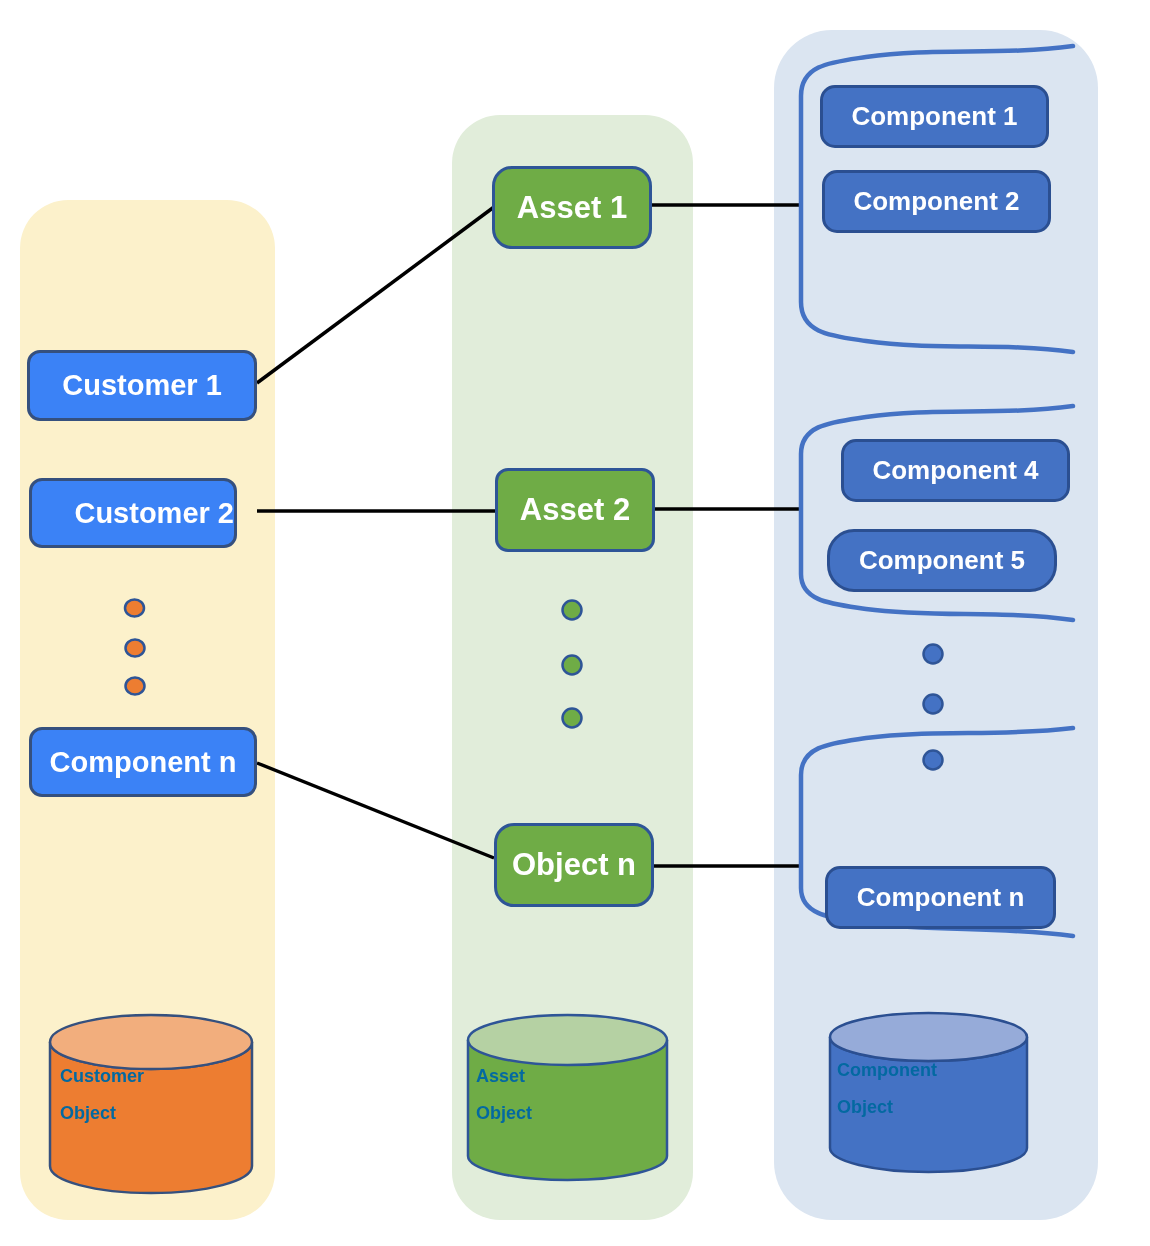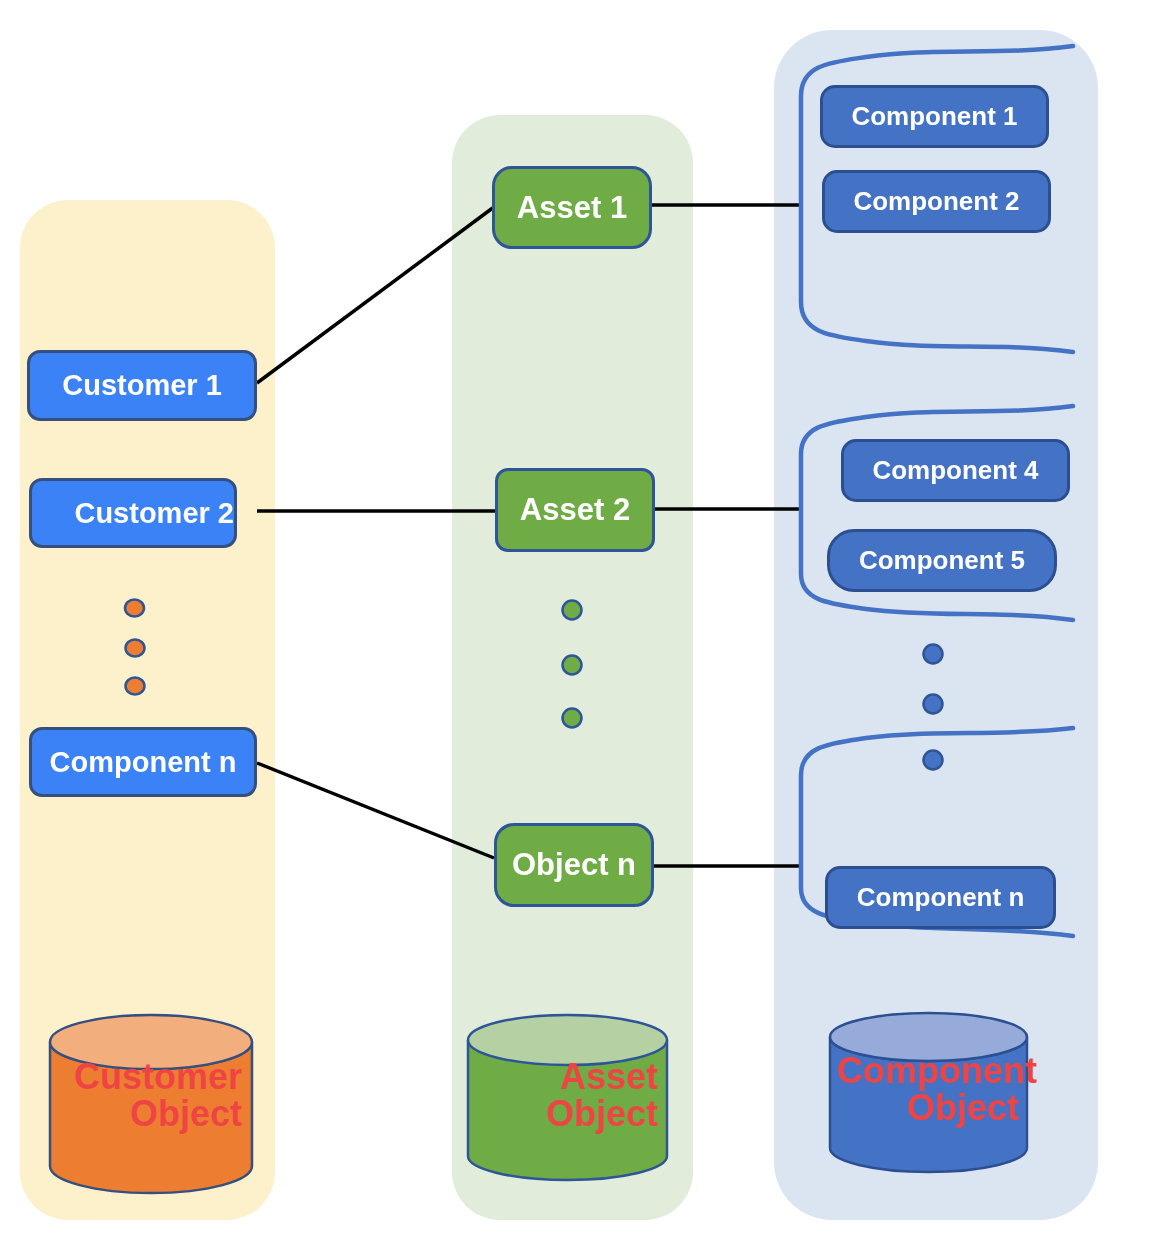--- a/index.html
+++ b/index.html
@@ -25,22 +25,22 @@
   .asset-1{left:492px;top:166px;width:160px;height:83px;}
   .asset-2{left:495px;top:468px;width:160px;height:84px;border-radius:13px;}
   .asset-n{left:494px;top:823px;width:160px;height:84px;}
   .comp-1{left:820px;top:85px;width:229px;height:63px;text-align:right;}
   .comp-2{left:822px;top:170px;width:229px;height:63px;}
   .comp-3{left:823px;top:255px;width:229px;height:63px;}
   .comp-4{left:824px;top:439px;width:229px;height:63px;margin-left:17px;}
   .comp-5{left:827px;top:529px;width:230px;height:63px;border-radius:27px;}
   .comp-n{left:825px;top:840px;width:231px;height:63px;margin-top:26px;}
   .cyl-label{
-    position:absolute;color:#ef4444;font-weight:600;font-size:36px;line-height:37px;
-    text-align:right;width:182px;
+    position:absolute;color:#0369a1;font-weight:600;font-size:18px;line-height:37px;
+    text-align:left;width:182px;
   }
   .cyl-label-customer{left:60px;top:1058px;}
   .cyl-label-asset{left:476px;top:1058px;}
   .cyl-label-component{left:837px;top:1052px;}
 </style>
 </head>
 <body>
 
 <div class="canvas">
 

